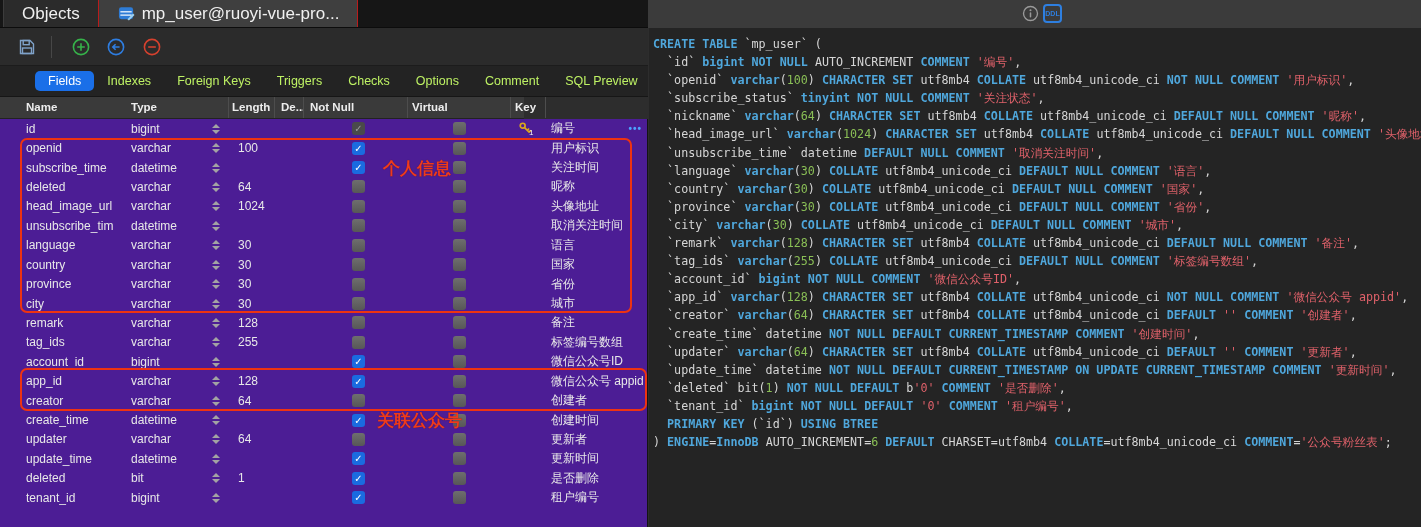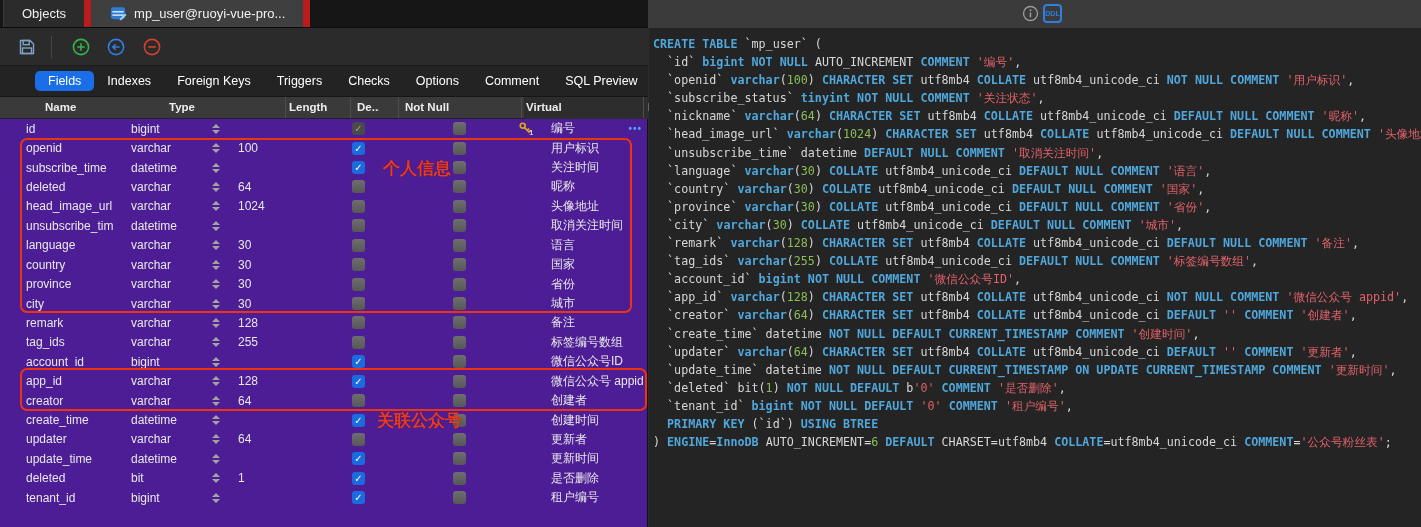--- a/index.html
+++ b/index.html
@@ -4,21 +4,21 @@
 <style>
   * { margin:0; padding:0; box-sizing:border-box; }
   html,body { width:1421px; height:527px; background:#262626; overflow:hidden;
     font-family:"Liberation Sans", sans-serif; }
   #app { position:relative; width:1421px; height:527px; background:#2d2d2d; }
 
   
   .tabbar { position:absolute; left:0; top:0; width:648px; height:28px; background:#161616;
     display:flex; align-items:stretch; border-bottom:1px solid #0c0c0c; }
   .wtab { display:flex; align-items:center; gap:7px; padding:8px 18px; color:#f0f0f0;
-    font-size:13px; border-right:7px solid #b91c1c; border-left:1px solid #3c3c3c; }
+    font-size:17px; border-right:1px solid #b91c1c; border-left:1px solid #3c3c3c; }
   .wtab.objects { margin-left:3px; background:#2b2b2b; }
   .wtab.active { background:#3f3f3f; min-width:218px; }
   .wtab .ticon { width:17px; height:17px; flex:0 0 auto; }
 
   
   .sqltop { position:absolute; left:648px; top:0; width:773px; height:28px; background:#3b3b3b;
     display:flex; align-items:center; }
   .infoicon { position:absolute; left:374px; top:5px; width:17px; height:17px; }
   .ddlbtn { position:absolute; left:395px; top:4px; width:19px; height:19px; border:2px solid #2e7fe0;
     border-radius:4px; color:#2e7fe0; font-size:7px; font-weight:bold; display:flex;
@@ -28,28 +28,28 @@
   .toolbar { position:absolute; left:0; top:28px; width:648px; height:38px; background:#2b2b2b;
     border-bottom:1px solid #1c1c1c; display:flex; align-items:center; }
   .tbtn { width:18px; height:18px; display:flex; align-items:center; justify-content:center; }
   .tbtn.save { margin-left:18px; }
   .tsep { width:1px; height:22px; background:#474747; margin:0 15px 0 15px; }
   .tbtn.add { margin-left:5px; } .tbtn.back { margin-left:17px; } .tbtn.rem { margin-left:18px; }
 
   
   .tabstrip { position:absolute; left:0; top:66px; width:648px; height:31px; background:#232323;
     display:flex; align-items:center; padding-left:35px; border-bottom:1px solid #161616; }
-  .vtab { height:20px; line-height:20px; padding:0 13px; color:#ffffff; font-size:12.5px;
+  .vtab { height:20px; line-height:20px; padding:0 13px; color:#bef264; font-size:12.5px;
     border-radius:5px; white-space:nowrap; }
   .vtab.active { background:#1a6fe8; color:#fff; }
 
   
   .ghead { position:absolute; left:0; top:97px; width:524px; height:22px; background:#3a3a3a;
     display:grid; grid-template-columns:18px 109px 101px 46px 29px 104px 103px 35px 1fr;
-    border-bottom:1px solid #222;gap:19px; }
+    border-bottom:1px solid #222; }
   .hcell { color:#ededed; font-size:11.5px; font-weight:bold; line-height:21px; white-space:nowrap;
     overflow:hidden; }
   .hcell.c1 { padding-left:8px; } .hcell.c2 { padding-left:4px; }
   .hcell.c3, .hcell.c4, .hcell.c5, .hcell.c6, .hcell.c7, .hcell.c8 { border-left:1px solid #4d4d4d; }
   .hcell.c3 { padding-left:3px; } .hcell.c4 { padding-left:6px; } .hcell.c5 { padding-left:6px; }
   .hcell.c6 { padding-left:4px; } .hcell.c7 { padding-left:4px; } .hcell.c8 { padding-left:5px; }
 
   .gbody { position:absolute; left:0; top:119px; width:648px; height:408px; background:#4c1d95;
     border-right:1px solid #141414; }
   .grow { display:grid; grid-template-columns:18px 109px 101px 46px 29px 104px 103px 35px 1fr;

